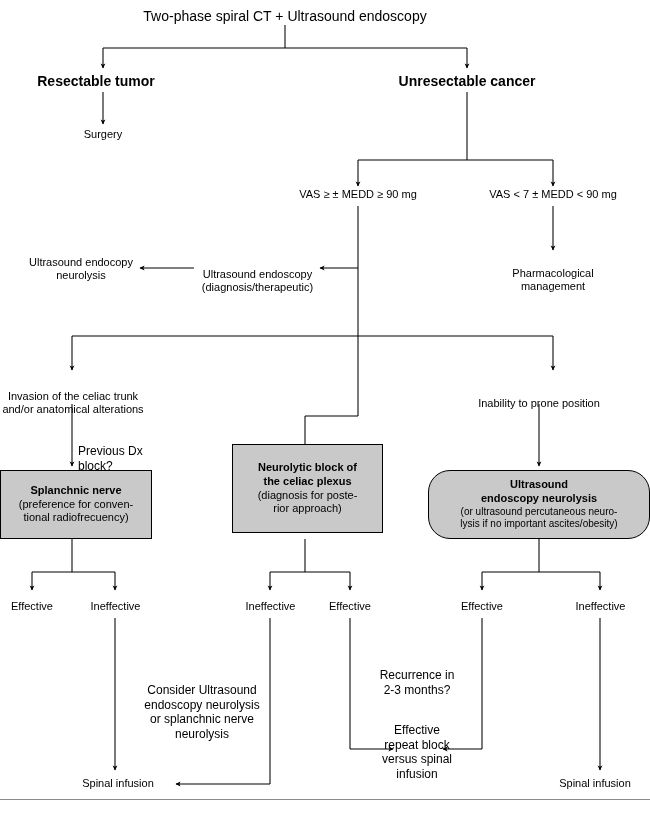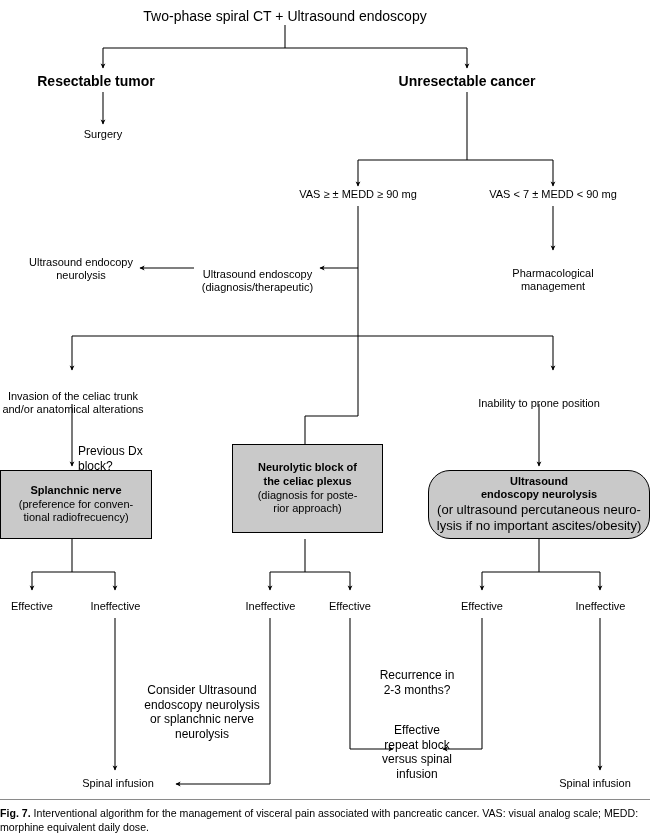--- a/index.html
+++ b/index.html
@@ -2,21 +2,21 @@
 <html><head>
 <meta charset="utf-8">
 <style>
   html,body{margin:0;padding:0;background:#ffffff;}
   body{font-family:"Liberation Sans","DejaVu Sans",sans-serif;color:#000;}
   #page{position:relative;width:650px;height:839px;overflow:hidden;background:#fff;}
   #svg-layer{position:absolute;left:0;top:0;width:650px;height:839px;}
   .node{position:absolute;text-align:center;line-height:1.22;color:#000;}
   .t13{font-size:14px;}
   .t12{font-size:11px;}
-  .t11{font-size:13px;}
+  .t11{font-size:10px;}
   .t85{font-size:12px;}
   .bold{font-weight:bold;}
   .gbox{position:absolute;background:#c9c9c9;border:1px solid #000;
         display:flex;align-items:center;justify-content:center;text-align:center;
         line-height:1.24;box-sizing:border-box;}
   .gbox .inner{padding:2px 4px;width:100%;}
   .caption{position:absolute;left:0;top:806px;width:650px;font-size:10.6px;
            line-height:1.33;color:#000;}
   .caption .lead{font-weight:bold;}
   .hr{position:absolute;left:0;top:799px;width:650px;height:1px;background:#8a8a8a;}
@@ -183,18 +183,14 @@
     <div>Effective</div>
     <div>repeat block</div>
     <div>versus spinal</div>
     <div>infusion</div>
   </div>
 
   <div class="node t12" style="left:63px;top:777px;width:110px;">Spinal infusion</div>
   <div class="node t12" style="left:540px;top:777px;width:110px;">Spinal infusion</div>
 
   <div class="hr"></div>
-  <div class="caption">
-    <span class="lead">Fig. 7.</span>
-    <span>Interventional algorithm for the management of visceral pain associated with pancreatic cancer. VAS: visual analog scale; MEDD: morphine equivalent daily dose.</span>
-  </div>
 
 </div>
 
 </body></html>

